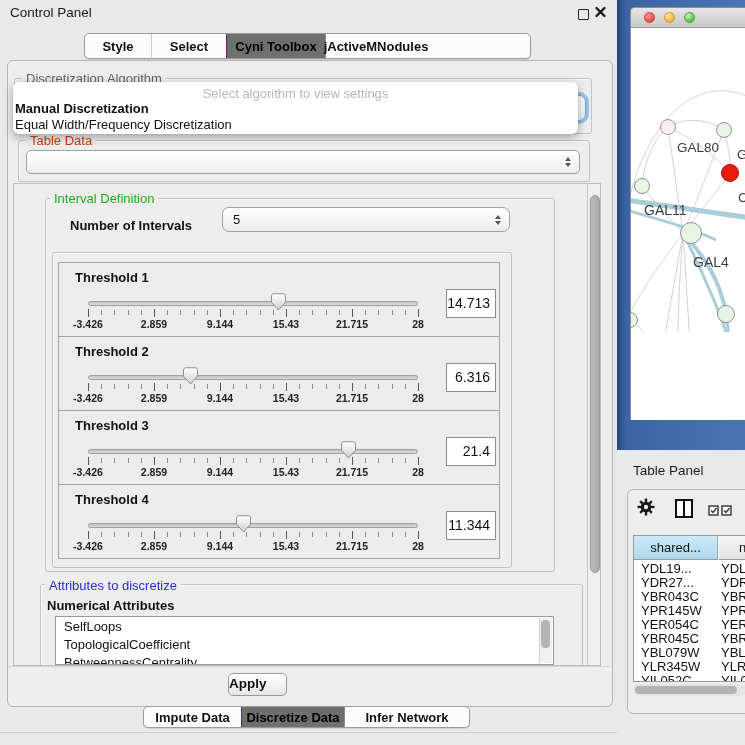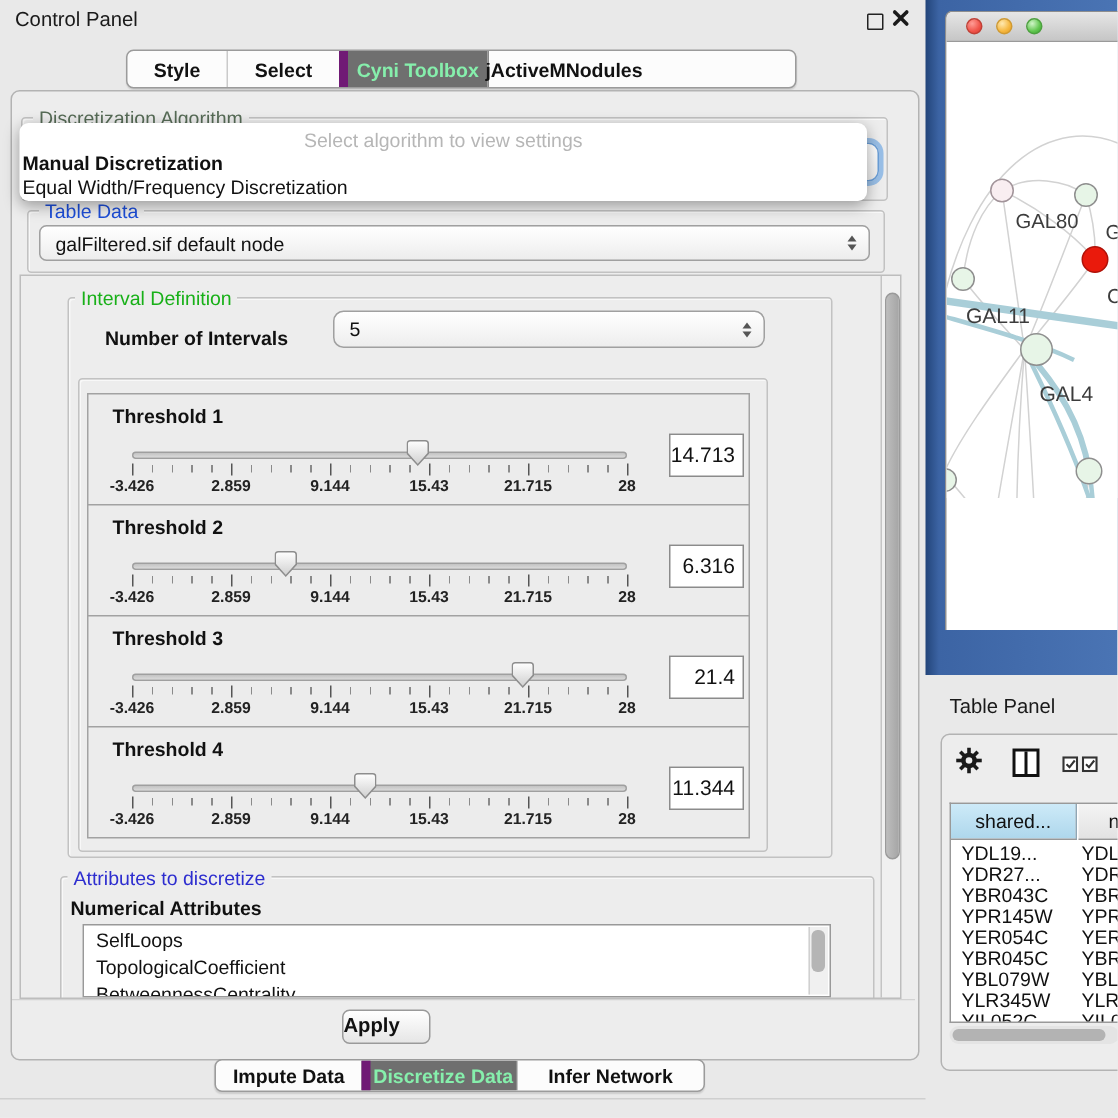--- a/index.html
+++ b/index.html
@@ -12,21 +12,21 @@
   #cp-title{left:10px;top:5px;font-size:13.5px;color:#1a1a1a;}
   #float-btn{left:578px;top:9px;width:9px;height:9px;border:1.5px solid #222;border-radius:1px;}
   #close-btn{left:594px;top:4px;width:14px;height:16px;}
   #close-btn svg{display:block}
 
   .tabbar{background:#fcfcfc;border:1px solid #9b9b9b;border-radius:5px;display:flex;overflow:hidden;
           box-shadow:0 1px 1px rgba(0,0,0,.12);}
   .tab{display:flex;align-items:center;justify-content:center;font-size:13px;font-weight:700;
        color:#111;box-sizing:border-box;}
   .tab + .tab{border-left:1px solid #cacaca;}
-  .tab.sel{background:#6f6f6f;color:#86efac;border-left:6px solid #701a75;}
+  .tab.sel{background:#6f6f6f;color:#000000;border-left:1px solid #701a75;}
   .tab.sel + .tab{border-left:1px solid #8a8a8a;}
 
   #main-panel{left:7px;top:60px;width:604px;height:645px;background:#ededed;
               border:1px solid #b3b3b3;border-radius:6px;}
 
   .groupbox{border:1px solid #c2c2c2;border-radius:3px;box-shadow:inset 1px 1px 0 rgba(255,255,255,.6);}
   .grouptitle{font-size:13px;background:#ededed;padding:0 4px;white-space:nowrap;}
 
   .combo{background:linear-gradient(#ffffff,#ededed);border:1px solid #a0a0a0;border-radius:5px;
          font-size:13px;line-height:23px;padding-left:10px;box-sizing:border-box;}
@@ -153,23 +153,22 @@
       </span>
   </div>
 
   <div class="abs" id="popup">
     <div class="hint">Select algorithm to view settings</div>
     <div class="opt b" style="top:19px;">Manual Discretization</div>
     <div class="opt" style="top:35px;">Equal Width/Frequency Discretization</div>
   </div>
 
   <div class="abs groupbox" style="left:18px;top:140px;width:570px;height:40px;"></div>
-  <div class="abs grouptitle" style="left:26px;top:133px;color:#1d4ed8;">Table Data</div>
+  <div class="abs grouptitle" style="left:26px;top:133px;color:#c2410c;">Table Data</div>
   <div class="abs combo" style="left:26px;top:150px;width:554px;height:24px;">
-    <span>galFiltered.sif default node</span>
     <span class="spin">
         <i class="up"></i>
         <i class="dn"></i>
       </span>
   </div>
 
   <div class="abs" id="viewport-border"></div>
   <div class="abs vscroll" style="left:587px;top:184px;width:13px;height:481px;">
     <div class="vthumb" style="top:11px;height:378px;"></div>
   </div>

